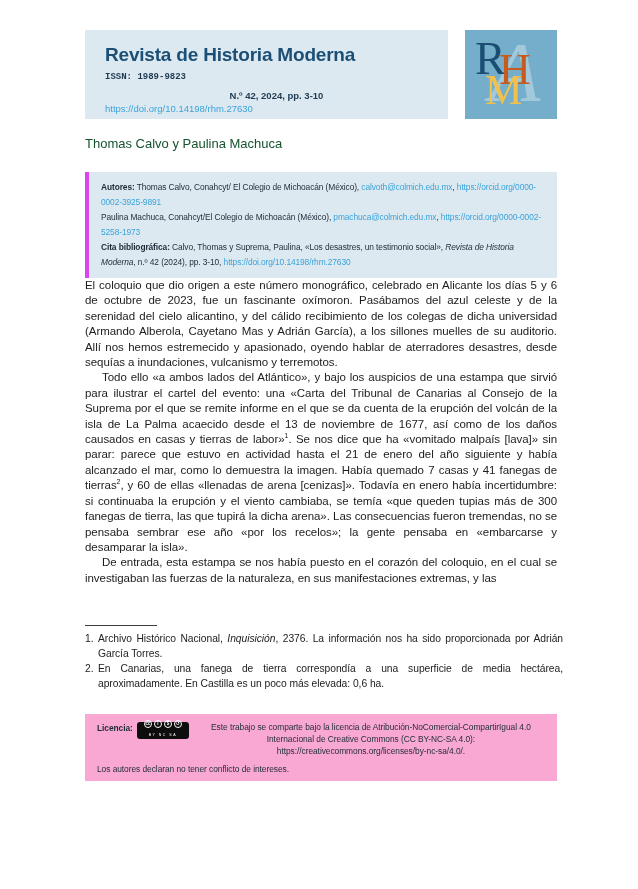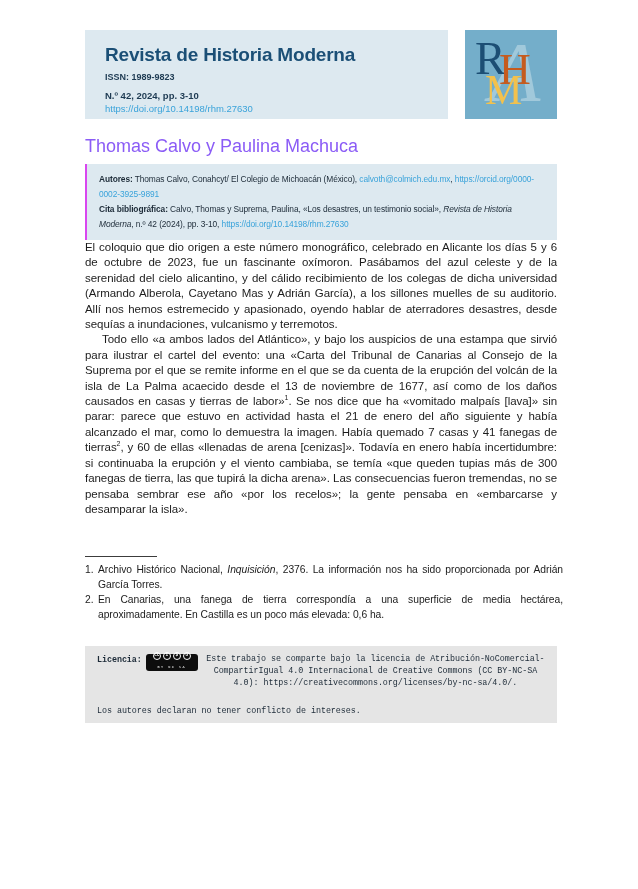--- a/index.html
+++ b/index.html
@@ -18,22 +18,22 @@
   .top-row { display:flex; align-items:stretch; }
   .header-box {
     width:363px; height:89px;
     background:#dde9f0;
     padding:14px 0 0 20px;
   }
   .journal-title {
     font-size:19px; font-weight:bold; color:#1b4f76;
     letter-spacing:-0.2px; line-height:22px;
   }
-  .issn-line { font-size:9px; color:#1d3a52; font-weight:bold; margin-top:6px; }
-  .issue-line { font-size:9.5px; color:#1d3a52; font-weight:bold; margin-top:8px; }
+  .issn-line { font-size:9px; color:#1d3a52; font-weight:bold; margin-top:6px;font-family:Liberation Mono, monospace; }
+  .issue-line { font-size:9.5px; color:#1d3a52; font-weight:bold; margin-top:8px;text-align:center; }
   .doi-line { font-size:9.5px; margin-top:2px; }
   a.link { color:#3aa3da; text-decoration:none; }
 
   .logo-box {
     position:relative;
     width:92px; height:89px;
     margin-left:17px;
     background:#74aeca;
     font-family:"Liberation Serif","DejaVu Serif",serif;
     overflow:hidden;
@@ -46,28 +46,28 @@
   .logo-box .lR { position:absolute; left:10px; top:2px;  font-size:46px; color:#1c4e74; }
   .logo-box .lH { position:absolute; left:34px; top:14px; font-size:44px; color:#c55b1e; }
   .logo-box .lM { position:absolute; left:20px; top:36px; font-size:42px; color:#f2c14d; }
 
   
   .article-title {
     margin-top:30px;
     font-size:18px; font-weight:bold; color:#15568b;
     letter-spacing:-0.2px;
   }
-  .article-authors { margin-top:17px; font-size:18px; color:#8b5cf6; }
+  .article-authors { margin-top:17px; font-size:13px; color:#14532d; }
 
   
   .authors-box {
-    margin-top:7px;
+    margin-top:21px;
     width:472px;
     background:#dde9f0;
-    border-left:2px solid #d946ef;
+    border-left:4px solid #d946ef;
     padding:8px 11px 8px 12px;
     font-size:8.4px; letter-spacing:-0.1px;
     color:#1d2b38; line-height:15px;
   }
   .authors-box b { font-weight:bold; }
   .authors-box i { font-style:italic; }
 
   
   .body-text {
     width:472px;
@@ -83,46 +83,45 @@
   .footnotes { margin-top:6px; width:478px; font-size:10.3px; line-height:14.8px; color:#1c1c1c; }
   .fn { display:flex; }
   .fn .fn-num { flex:0 0 13px; }
   .fn .fn-body { flex:1; text-align:justify; letter-spacing:-0.05px; }
   .fn .fn-body i { font-style:italic; }
 
   
   .license-box {
     margin-top:23px;
     width:472px;
-    background:#e5e5e5;
+    background:#f9a8d4;
     padding:7px 10px 6px 12px;
     font-size:8.4px; line-height:12px; color:#1d2b38;
     letter-spacing:-0.05px;
-    font-family:Liberation Mono, monospace;
   }
   .lic-row { display:flex; align-items:flex-start; }
   .lic-label { font-weight:bold; white-space:nowrap; padding-top:1px; }
   .cc-badge {
     flex:0 0 auto;
     margin:1px 6px 0 4px;
     width:52px; height:17px;
     background:#0d0d0d; border-radius:3px;
     display:flex; flex-direction:column; align-items:center; justify-content:center;
   }
   .cc-circles { display:flex; gap:2px; }
   .cc-c {
     width:8px; height:8px; border-radius:50%;
     border:1px solid #ffffff;
     color:#ffffff; font-size:4.5px; font-weight:bold;
     display:flex; align-items:center; justify-content:center;
     line-height:1;
   }
   .cc-caption { color:#ffffff; font-size:3.5px; letter-spacing:1.5px; margin-top:1px; }
   .lic-text { flex:1;text-align:center; }
-  .lic-line { margin-top:16px; }
+  .lic-line { margin-top:6px; }
 </style>
 </head>
 <body>
 
 <div class="sheet">
   <div class="content">
 
     <div class="top-row">
       <div class="header-box">
         <div class="journal-title">Revista de Historia Moderna</div>
@@ -140,27 +139,31 @@
       </div>
     </div>
 
     <div class="article-authors">Thomas Calvo y Paulina Machuca</div>
 
     <div class="authors-box">
       <div>
         <b>Autores:</b><span> Thomas Calvo, Conahcyt/ El Colegio de Michoacán (México), </span><a class="link" href="#">calvoth@colmich.edu.mx</a><span>, </span><a class="link" href="#">https://orcid.org/0000-0002-3925-9891</a>
       </div>
       <div>
+        <span>Paulina Machuca, Conahcyt/El Colegio de Michoacán (México), </span><a class="link" href="#">pmachuca@colmich.edu.mx</a><span>, </span><a class="link" href="#">https://orcid.org/0000-0002-5258-1973</a>
+      </div>
+      <div>
         <b>Cita bibliográfica:</b><span> Calvo, Thomas y Suprema, Paulina, «Los desastres, un testimonio social», </span><i>Revista de Historia Moderna</i><span>, n.º 42 (2024), pp. 3-10, </span><a class="link" href="#">https://doi.org/10.14198/rhm.27630</a>
       </div>
     </div>
 
     <div class="body-text">
       <p>El coloquio que dio origen a este número monográfico, celebrado en Alicante los días 5 y 6 de octubre de 2023, fue un fascinante oxímoron. Pasábamos del azul celeste y de la serenidad del cielo alicantino, y del cálido recibimiento de los colegas de dicha universidad (Armando Alberola, Cayetano Mas y Adrián García), a los sillones muelles de su auditorio. Allí nos hemos estremecido y apasionado, oyendo hablar de aterradores desastres, desde sequías a inundaciones, vulcanismo y terremotos.</p>
       <p class="indent"><span>Todo ello «a ambos lados del Atlántico», y bajo los auspicios de una estampa que sirvió para ilustrar el cartel del evento: una «Carta del Tribunal de Canarias al Consejo de la Suprema por el que se remite informe en el que se da cuenta de la erupción del volcán de la isla de La Palma acaecido desde el 13 de noviembre de 1677, así como de los daños causados en casas y tierras de labor»</span><sup>1</sup><span>. Se nos dice que ha «vomitado malpaís [lava]» sin parar: parece que estuvo en actividad hasta el 21 de enero del año siguiente y había alcanzado el mar, como lo demuestra la imagen. Había quemado 7 casas y 41 fanegas de tierras</span><sup>2</sup><span>, y 60 de ellas «llenadas de arena [cenizas]». Todavía en enero había incertidumbre: si continuaba la erupción y el viento cambiaba, se temía «que queden tupias más de 300 fanegas de tierra, las que tupirá la dicha arena». Las consecuencias fueron tremendas, no se pensaba sembrar ese año «por los recelos»; la gente pensaba en «embarcarse y desamparar la isla».</span></p>
+      <p class="indent">De entrada, esta estampa se nos había puesto en el corazón del coloquio, en el cual se investigaban las fuerzas de la naturaleza, en sus manifestaciones extremas, y las</p>
     </div>
 
     <div class="fn-rule"></div>
     <div class="footnotes">
       <div class="fn">
         <span class="fn-num">1.</span>
         <div class="fn-body"><span>Archivo Histórico Nacional, </span><i>Inquisición</i><span>, 2376. La información nos ha sido proporcionada por Adrián García Torres.</span></div>
       </div>
       <div class="fn">
         <span class="fn-num">2.</span>

